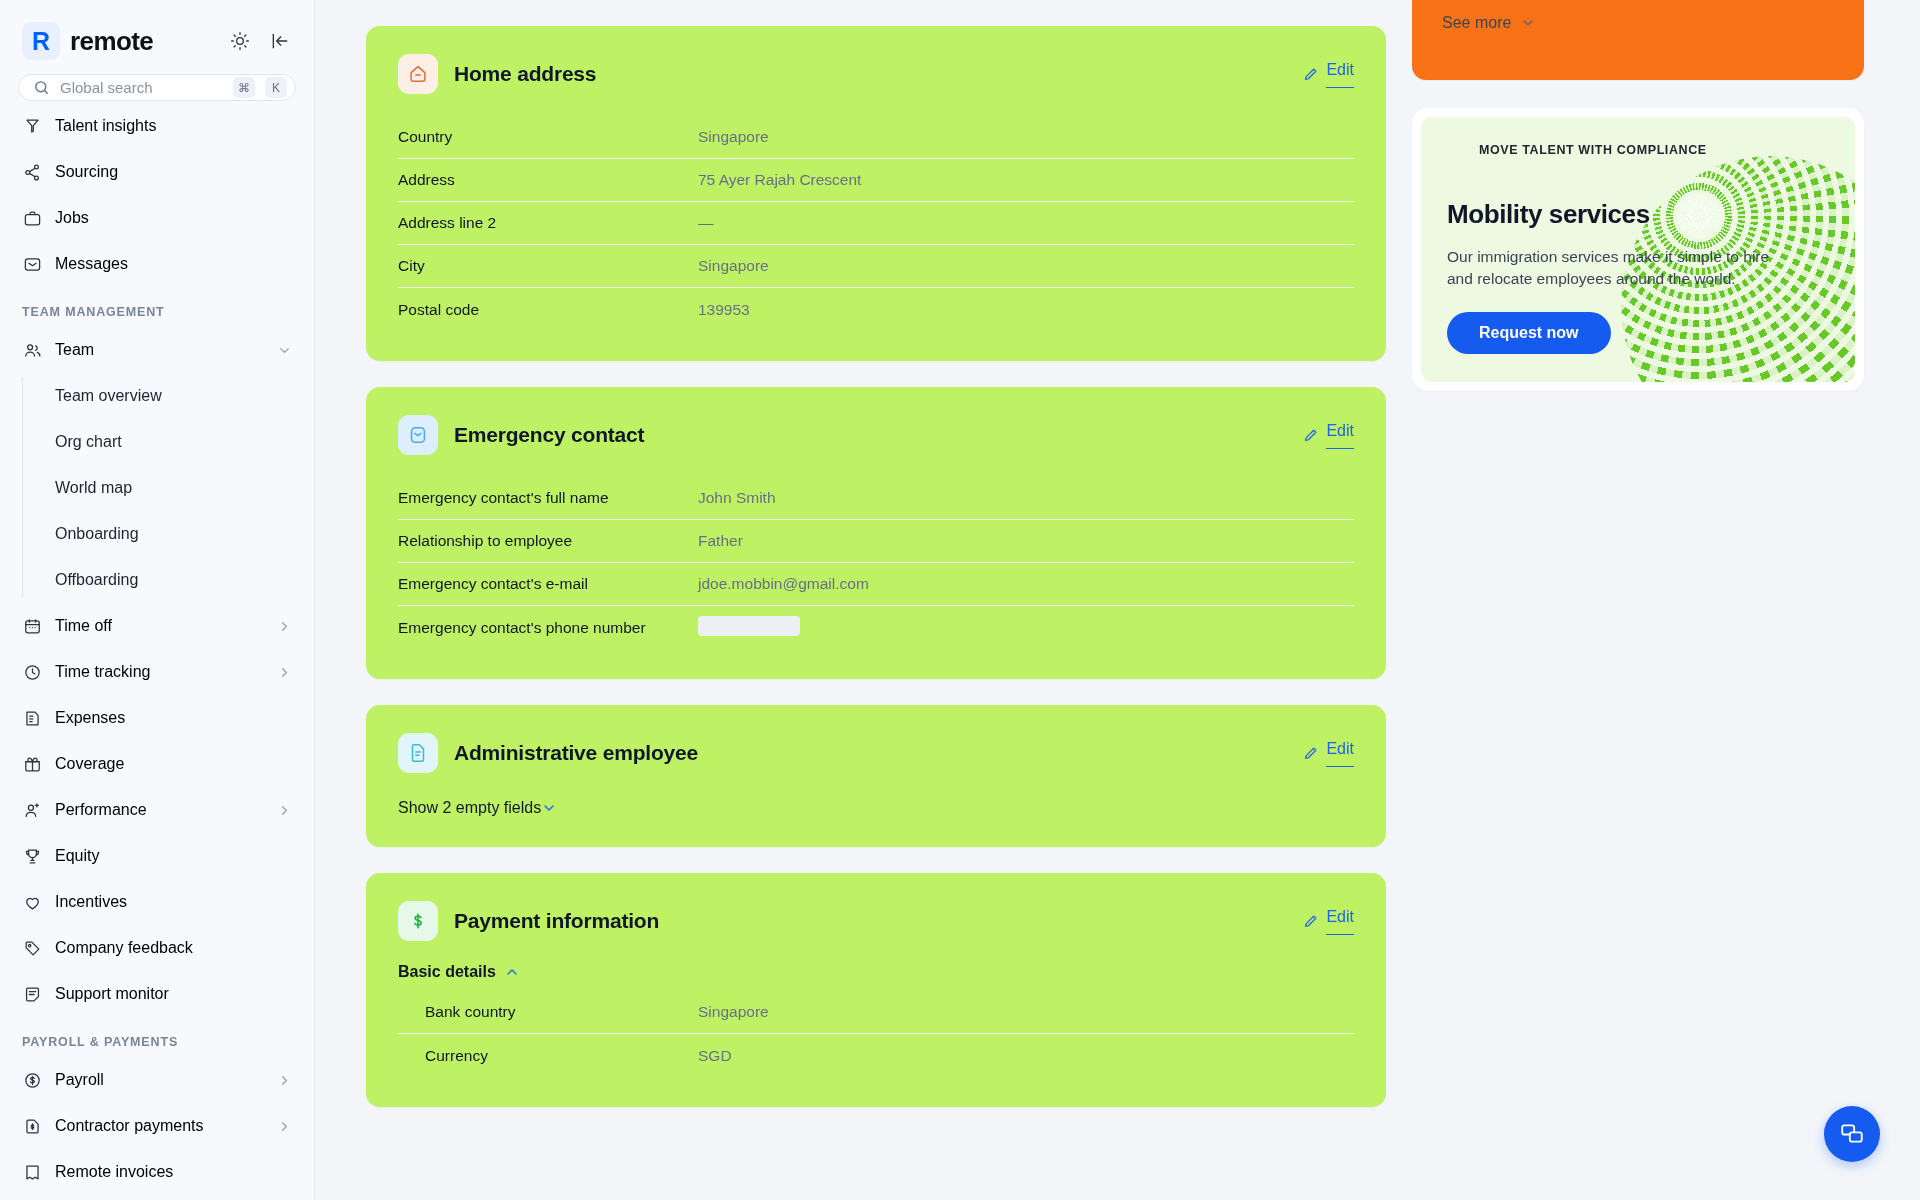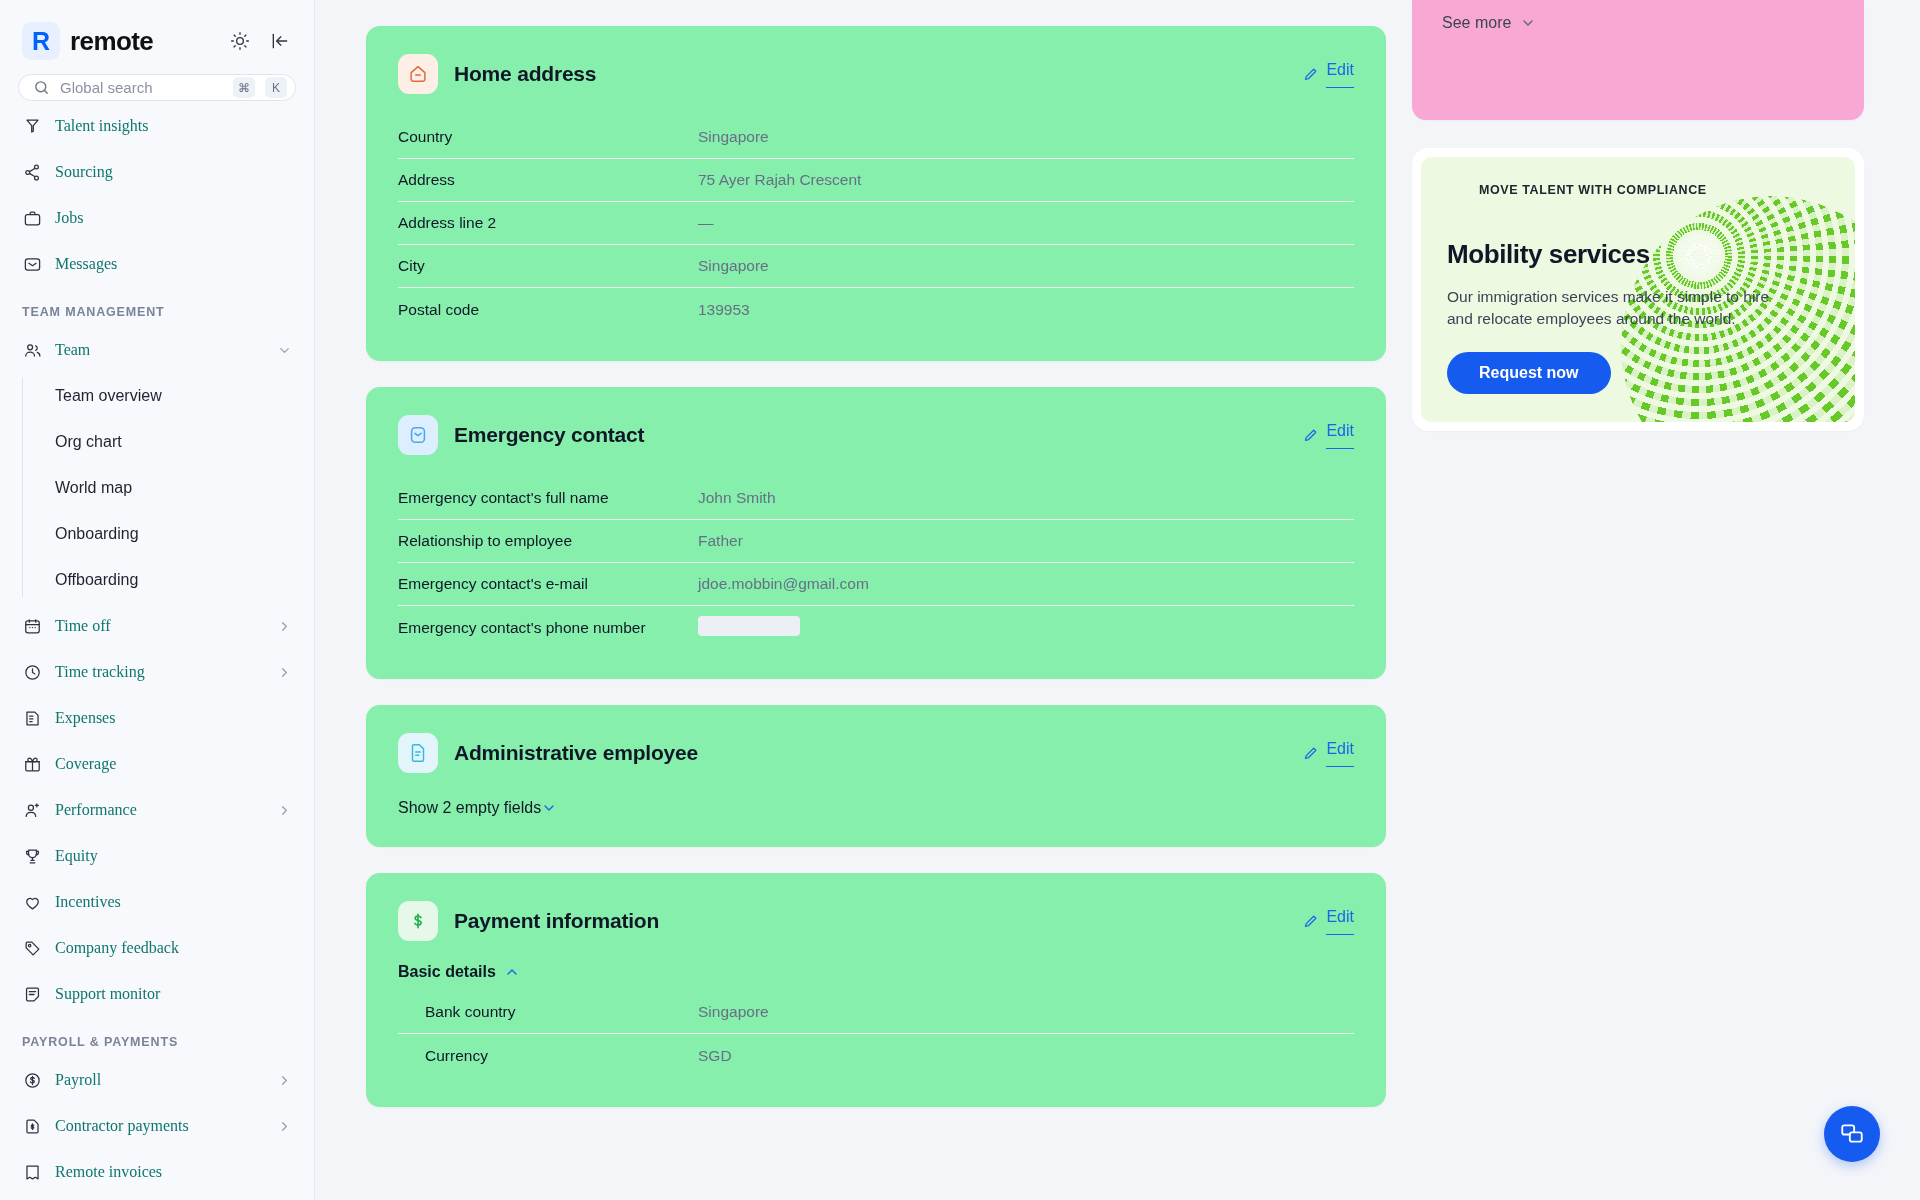--- a/index.html
+++ b/index.html
@@ -40,21 +40,21 @@
   .search-box .ph { font-size: 15px; color: #8a93a3; flex: 1; }
   .kbd {
     background: #eef1f6; border-radius: 5px; color: #667085;
     font-size: 12px; min-width: 22px; height: 21px;
     display: flex; align-items: center; justify-content: center; padding: 0 5px;
   }
   .nav { padding: 0 12px; margin-top: 2px; }
   .nav-item {
     display: flex; align-items: center; gap: 13px;
     height: 46px; padding: 0 10px; border-radius: 9px;
-    font-size: 16px; color: #0f766e; cursor: pointer; position: relative; font-family: Liberation Serif, serif;
+    font-size: 16px; color: #000000; cursor: pointer; position: relative;
   }
   .nav-ico { width: 20px; height: 20px; flex: 0 0 20px; color: #2b3440; display:flex; align-items:center; justify-content:center;}
   .nav-label { flex: 1; white-space: nowrap; }
   .nav-chev { width: 16px; height: 16px; color: #98a2b3; display:flex;align-items:center;justify-content:center; }
   .nav-group-title {
     font-size: 12.5px; font-weight: 700; letter-spacing: 0.85px;
     color: #7a8498; padding: 18px 10px 8px 10px;
   }
   .subnav { position: relative; padding-left: 10px; margin-left: 10px; }
   .subnav:before {
@@ -68,21 +68,21 @@
   
   .main {
     flex: 1; height: 1200px; overflow: hidden;
     display: flex; gap: 26px; padding: 26px 0 0 0;
     background: #f3f5f9;
   }
   .center-col { width: 1020px; flex: 0 0 1020px; margin-left: 51px; }
   .right-col { width: 452px; flex: 0 0 452px; }
 
   .card {
-    background: #86efac; border-radius: 14px; margin-bottom: 26px;
+    background: #bef264; border-radius: 14px; margin-bottom: 26px;
     padding: 28px 32px 30px 32px; box-shadow: 0 1px 2px rgba(16,24,40,0.04);
   }
   .card-head { display: flex; align-items: center; gap: 16px; }
   .card-ico {
     width: 40px; height: 40px; border-radius: 11px; flex: 0 0 40px;
     display: flex; align-items: center; justify-content: center;
   }
   .ico-orange { background: #fdeee6; color: #e06a3a; }
   .ico-blue   { background: #ddeeff; color: #4aa8ef; }
   .ico-cyan   { background: #e2f5fb; color: #3ab7df; }
@@ -110,21 +110,21 @@
     font-size: 16px; color: #101828; font-weight: 500; cursor: pointer;
   }
   .chev-blue { color: #1f63e8; display: flex; align-items: center; }
   .section-toggle {
     display: inline-flex; align-items: center; gap: 8px;
     font-size: 16px; font-weight: 700; color: #101828; margin-top: 22px; cursor: pointer;
   }
 
   
   .see-more-card {
-    background: #f9a8d4; border-radius: 0 0 14px 14px; height: 120px;
+    background: #f97316; border-radius: 0 0 14px 14px; height: 80px;
     padding: 14px 30px; box-shadow: 0 1px 2px rgba(16,24,40,0.04);
     margin-top: -26px;
   }
   .see-more {
     display: inline-flex; align-items: center; gap: 9px;
     font-size: 16px; color: #3a4456; cursor: pointer;
   }
   .promo-outer {
     margin-top: 28px; background: #fff; border-radius: 16px; padding: 9px;
     box-shadow: 0 1px 2px rgba(16,24,40,0.04);

